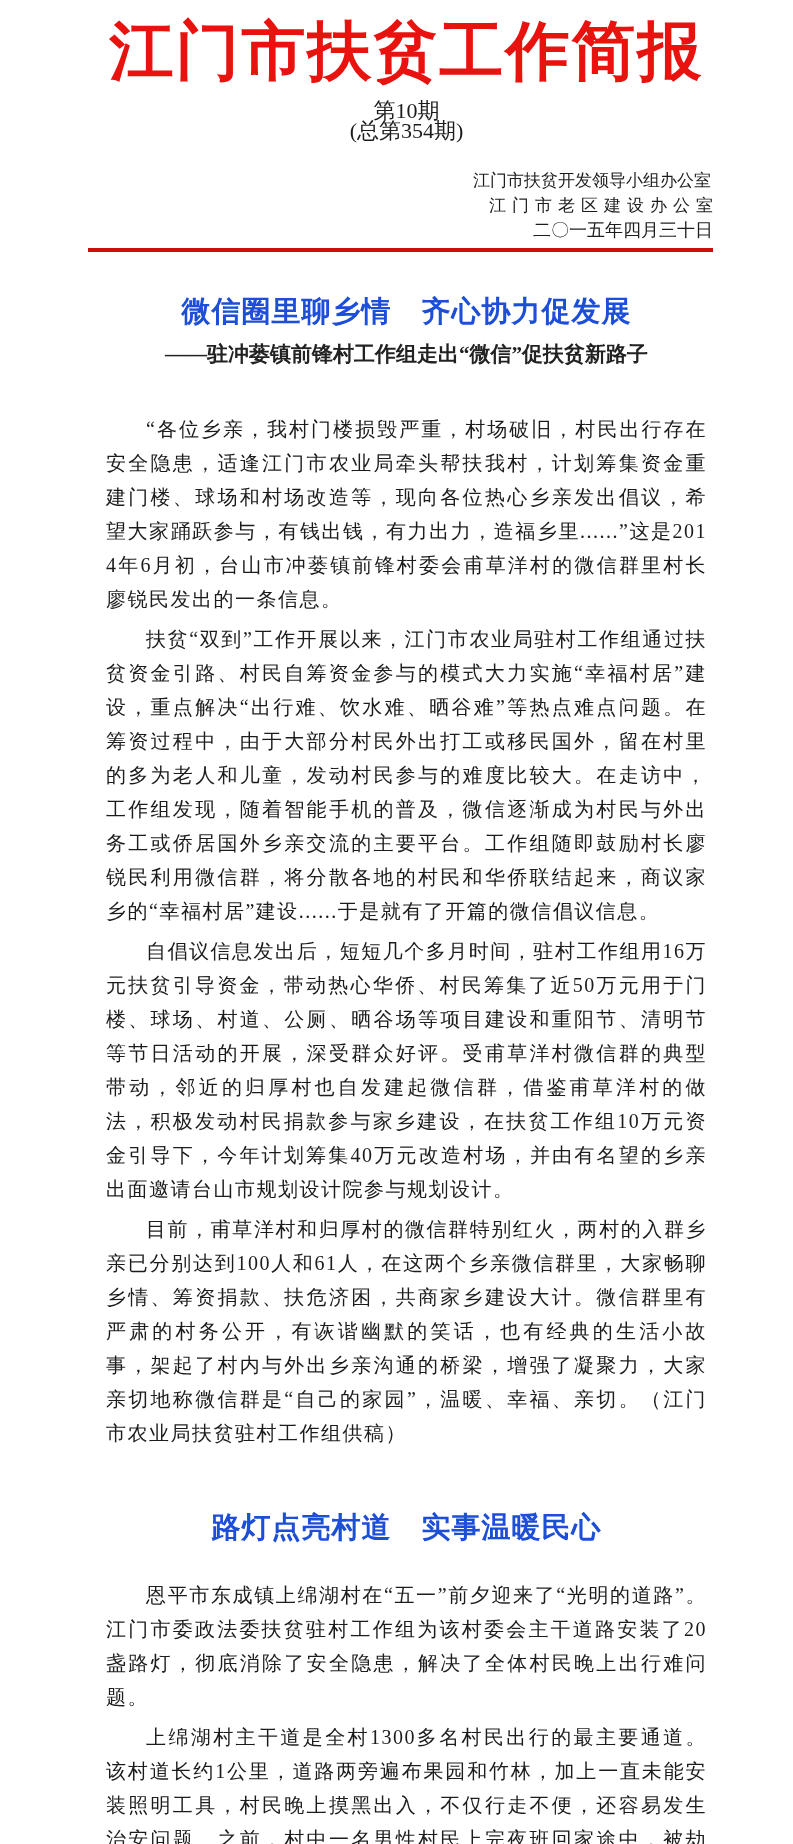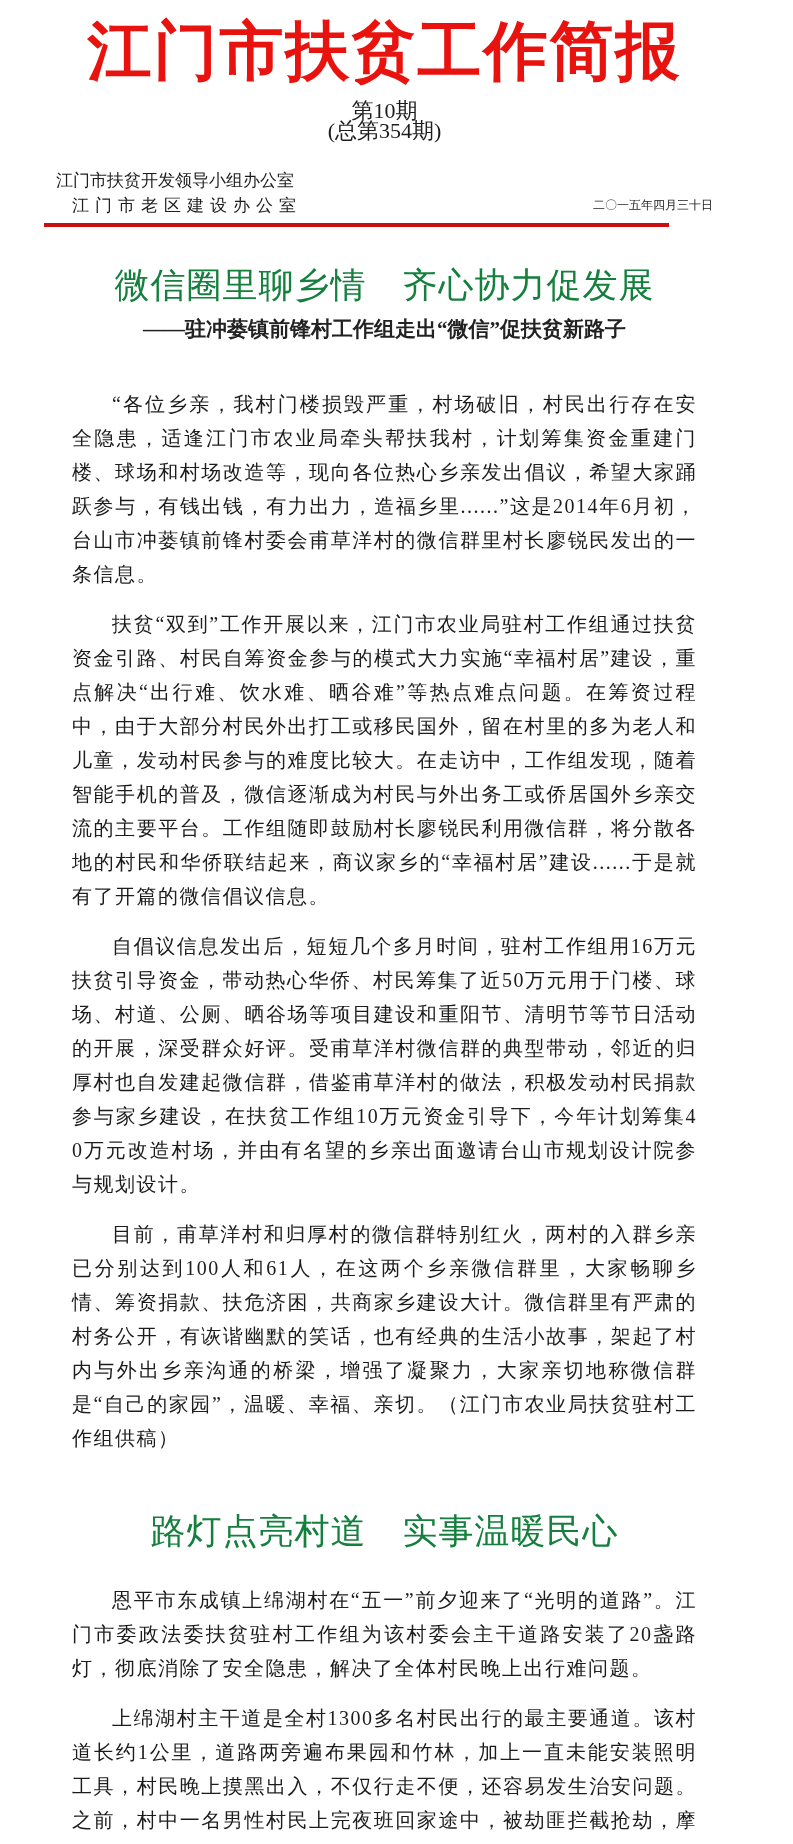--- a/index.html
+++ b/index.html
@@ -8,21 +8,21 @@
     height: 1844px;
     background: #ffffff;
     overflow: hidden;
     font-family: "Liberation Serif", "DejaVu Serif", serif;
     color: #1c1c1c;
   }
   .page {
     box-sizing: border-box;
     width: 793px;
     height: 1844px;
-    padding: 18px 80px 0 56px;
+    padding: 18px 80px 0 100px;
   }
   
   .masthead-title {
     margin: 0;
     font-size: 64px;
     line-height: 68px;
     font-weight: bold;
     text-align: center;
     letter-spacing: 2px;
     color: #e8120e;
@@ -35,68 +35,69 @@
     line-height: 20px;
   }
   .issue-block div { margin: 0; }
   .org-block {
     margin-top: 27px;
     display: flex;
     justify-content: space-between;
     align-items: flex-end;
     font-size: 17px;
     line-height: 25px;
+    flex-direction: column;
   }
   .org-left { display: flex; flex-direction: column; }
   .org-line2 {
     display: inline-block;
     width: 224px;
     text-align: justify;
     text-align-last: justify;
     margin-left: 16px;
   }
-  .publish-date { font-size: 12px; line-height: 25px; }
+  .publish-date { font-size: 18px; line-height: 25px; }
   .header-rule {
     margin-top: 5px;
     margin-left: -12px;
     width: 625px;
     height: 4px;
     background: #c8100f;
     border: none;
   }
   
   .article-title {
     margin: 42px 0 0 0;
-    font-size: 35px;
+    font-size: 29px;
     line-height: 34px;
-    font-weight: normal;
+    font-weight: bold;
     text-align: center;
     letter-spacing: 1px;
-    color: #15803d;
+    color: #1d4ed8;
   }
   .article-title.second { margin-top: 60px; }
   .article-subtitle {
     margin: 14px 0 13px 0;
     font-size: 21px;
     line-height: 24px;
     font-weight: bold;
     text-align: center;
     color: #222;
   }
   .article-body {
     margin-top: 46px;
     font-size: 20px;
     line-height: 34px;
     letter-spacing: 1.5px;
     text-align: justify;
     word-break: break-all;
   }
   .article-body.second { margin-top: 34px; }
   .article-body p {
-    margin: 16px;
+    margin: 6px;
     text-indent: 2em;
   }
 </style>
 </head>
 <body>
 
 <div class="page">
 
   <h1 class="masthead-title">江门市扶贫工作简报</h1>
 

